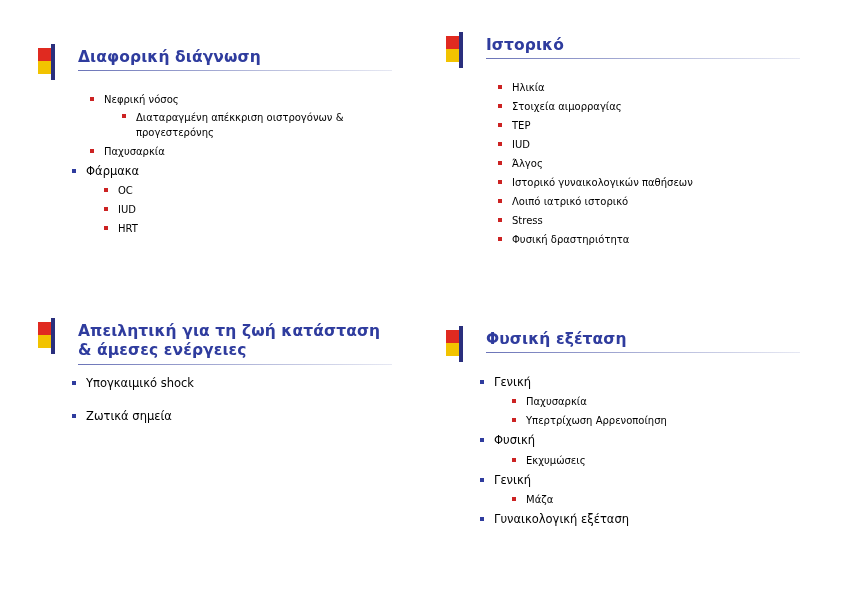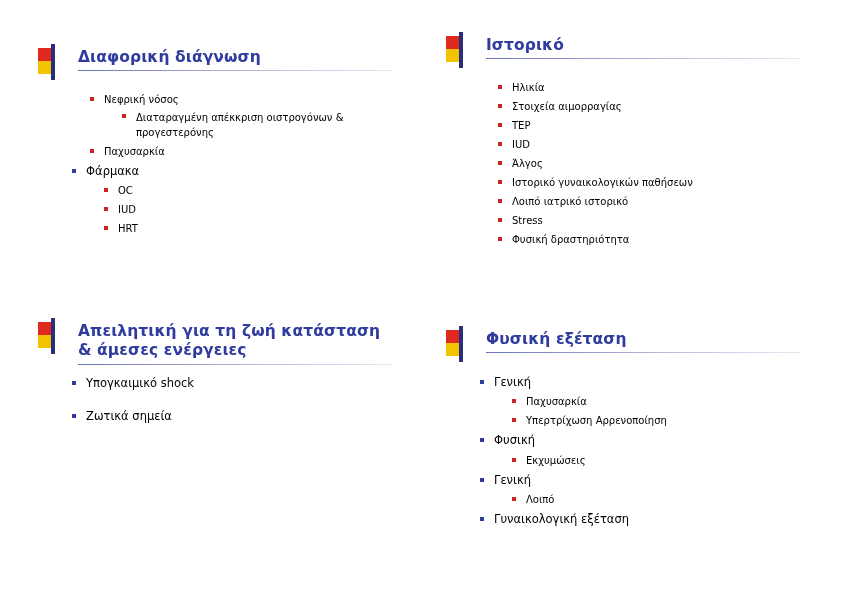--- a/index.html
+++ b/index.html
@@ -278,21 +278,21 @@
               <span class="txt">Εκχυμώσεις</span>
             </li>
           </ul>
         </li>
         <li class="l1">
           <span class="bullet"></span>
           <span class="txt">Γενική</span>
           <ul class="sub">
             <li class="l2">
               <span class="bullet"></span>
-              <span class="txt">Λοιπό</span>
+              <span class="txt">Μάζα</span>
             </li>
           </ul>
         </li>
         <li class="l1">
           <span class="bullet"></span>
           <span class="txt">Γυναικολογική εξέταση</span>
         </li>
       </ul>
     </div>
   </div>

